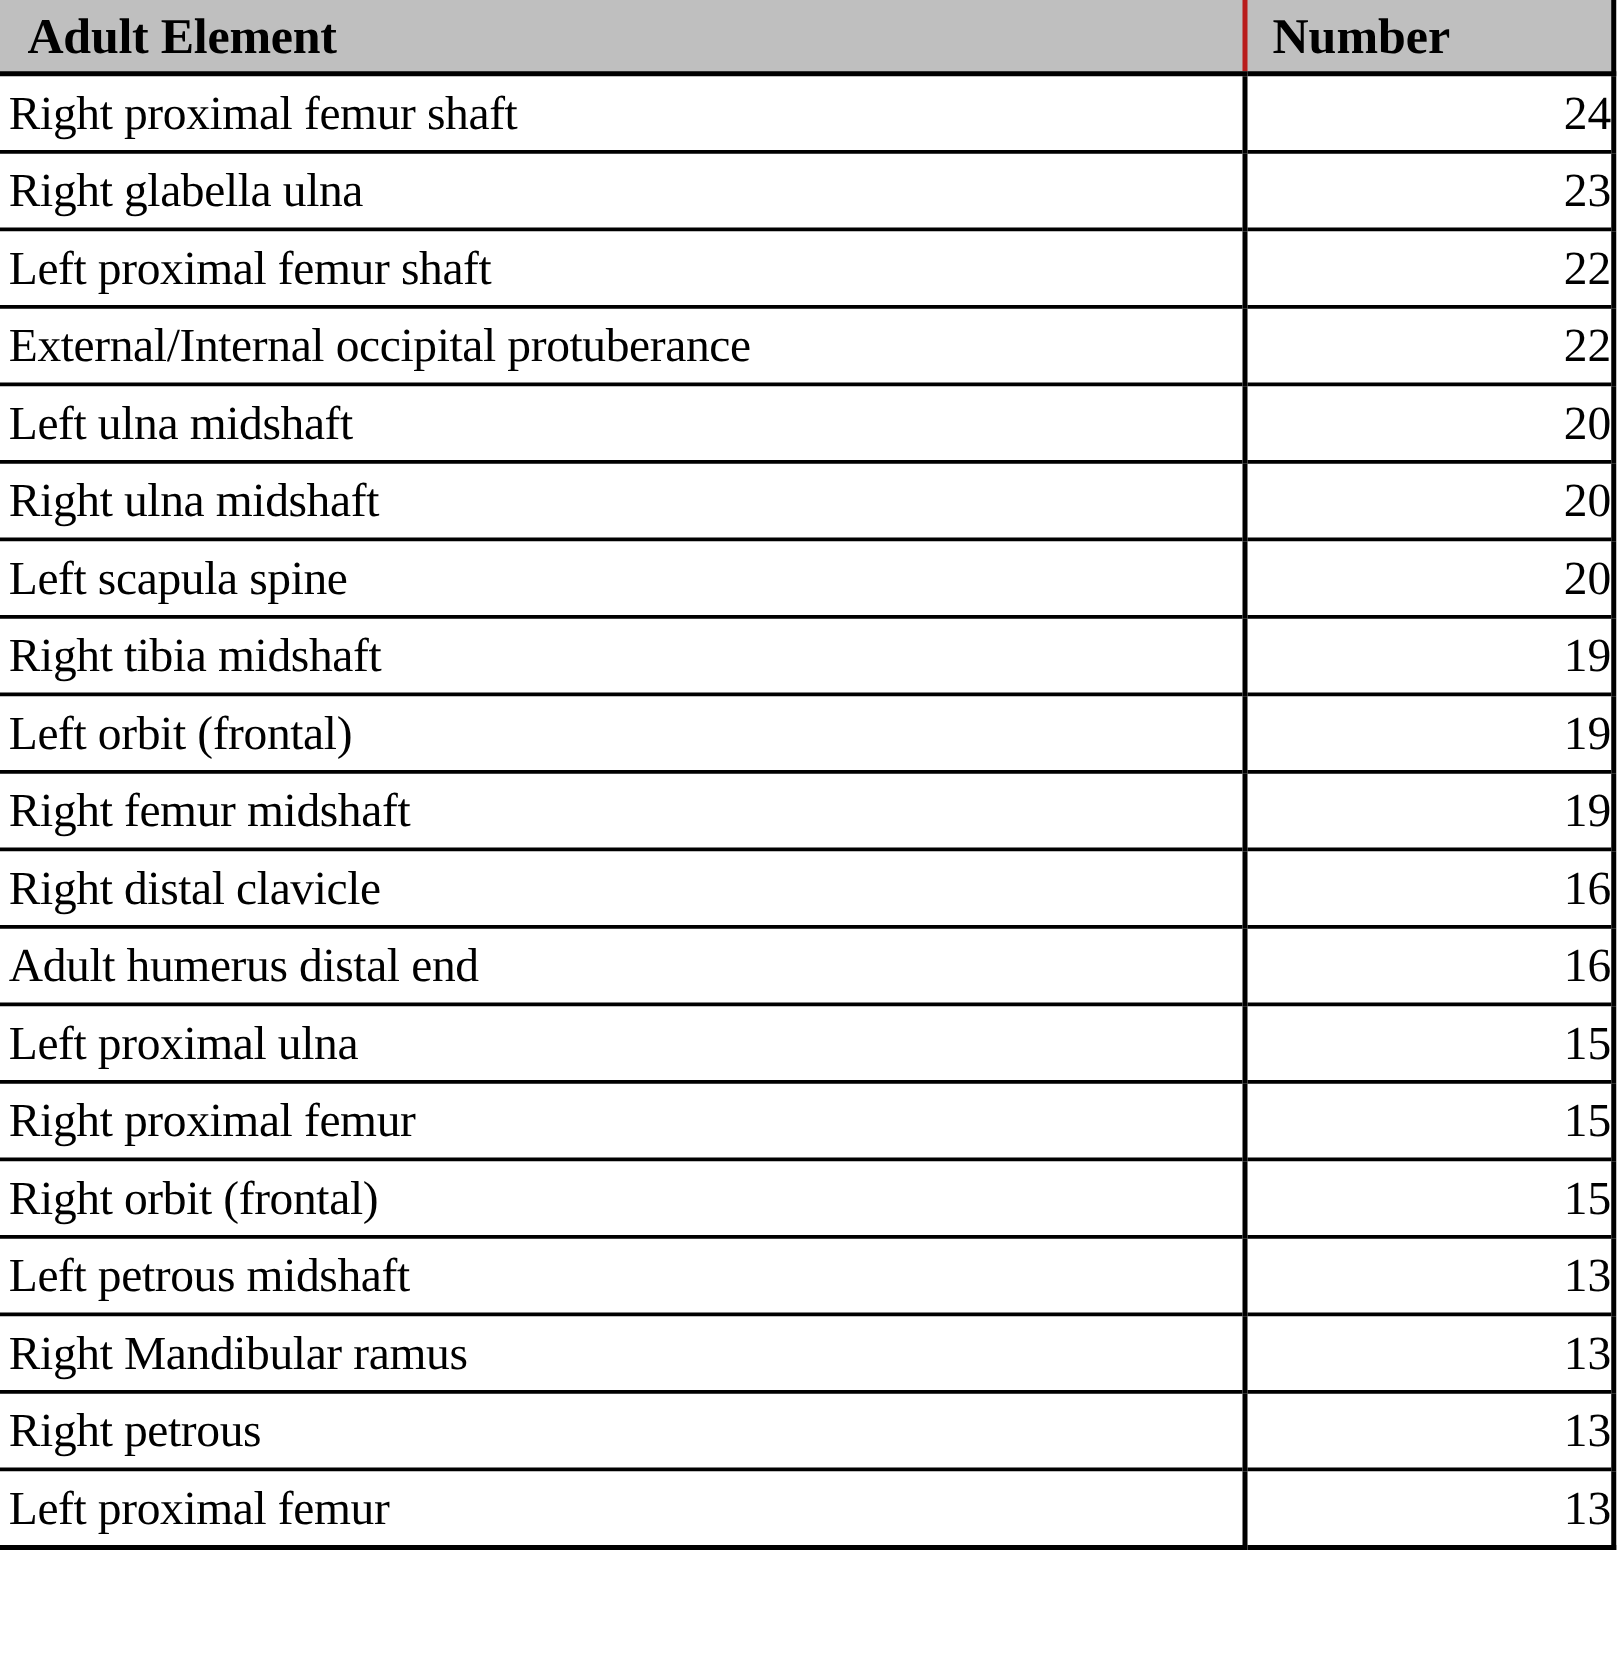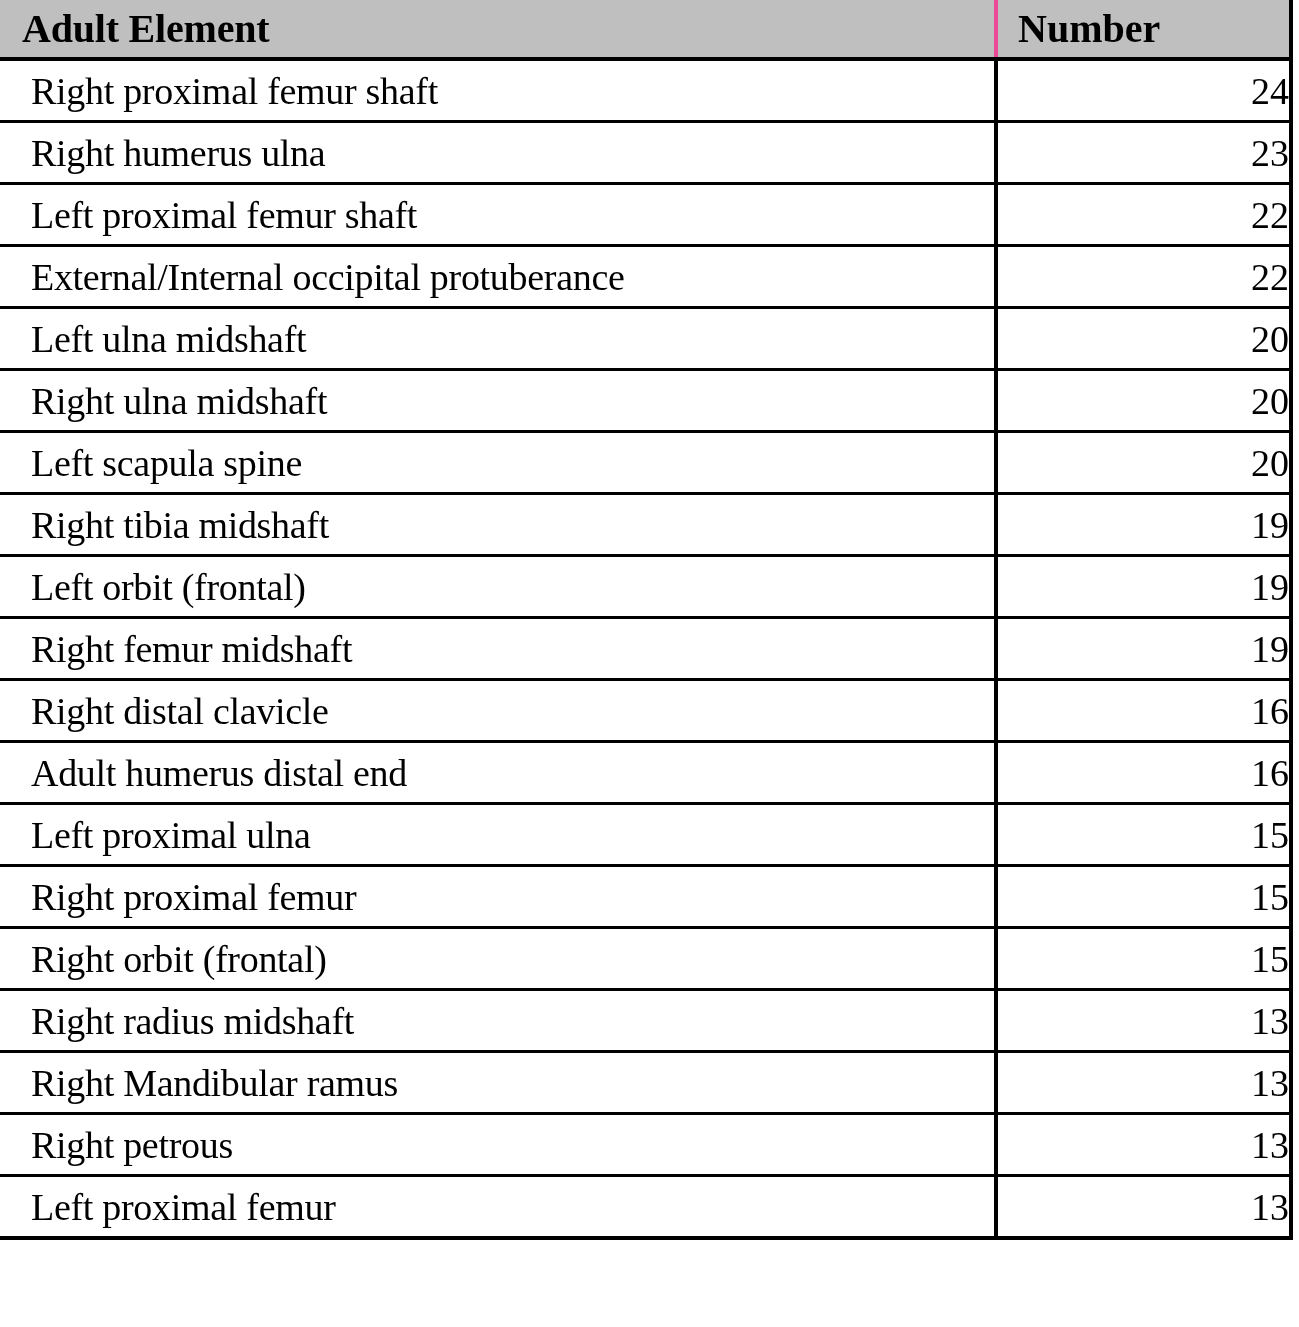--- a/index.html
+++ b/index.html
@@ -49,21 +49,21 @@
     background: #bfbfbf;
   }
   thead th.th-element {
     text-align: left;
     padding-left: 22px;
     letter-spacing: -0.2px;
   }
   thead th.th-number {
     text-align: left;
     padding-left: 20px;
-    border-left: 4px solid #ec4899;
+    border-left: 4px solid #b91c1c;
     border-right: 4px solid #000;
   }
 
   
   tbody tr.data-row {
     height: 59px;
     background: #ffffff;
   }
   tbody td {
     padding: 0;
@@ -72,21 +72,21 @@
     line-height: 1;
     vertical-align: middle;
     border: 0;
     border-bottom: 3px solid #000;
     background: #ffffff;
     white-space: nowrap;
     overflow: hidden;
   }
   tbody td.cell-element {
     text-align: left;
-    padding-left: 31px;
+    padding-left: 7px;
     letter-spacing: -0.3px;
   }
   tbody td.cell-number {
     text-align: right;
     border-left: 4px solid #000;
     border-right: 4px solid #000;
   }
   tbody tr.data-row:last-child td {
     border-bottom: 4px solid #000;
   }
@@ -106,21 +106,21 @@
         <th class="th-number">Number</th>
       </tr>
     </thead>
     <tbody id="table-body">
 
     <tr class="data-row">
           <td class="cell-element">Right proximal femur shaft</td>
           <td class="cell-number">24</td>
         </tr>
         <tr class="data-row">
-          <td class="cell-element">Right humerus ulna</td>
+          <td class="cell-element">Right glabella ulna</td>
           <td class="cell-number">23</td>
         </tr>
         <tr class="data-row">
           <td class="cell-element">Left proximal femur shaft</td>
           <td class="cell-number">22</td>
         </tr>
         <tr class="data-row">
           <td class="cell-element">External/Internal occipital protuberance</td>
           <td class="cell-number">22</td>
         </tr>
@@ -162,21 +162,21 @@
         </tr>
         <tr class="data-row">
           <td class="cell-element">Right proximal femur</td>
           <td class="cell-number">15</td>
         </tr>
         <tr class="data-row">
           <td class="cell-element">Right orbit (frontal)</td>
           <td class="cell-number">15</td>
         </tr>
         <tr class="data-row">
-          <td class="cell-element">Right radius midshaft</td>
+          <td class="cell-element">Left petrous midshaft</td>
           <td class="cell-number">13</td>
         </tr>
         <tr class="data-row">
           <td class="cell-element">Right Mandibular ramus</td>
           <td class="cell-number">13</td>
         </tr>
         <tr class="data-row">
           <td class="cell-element">Right petrous</td>
           <td class="cell-number">13</td>
         </tr>

